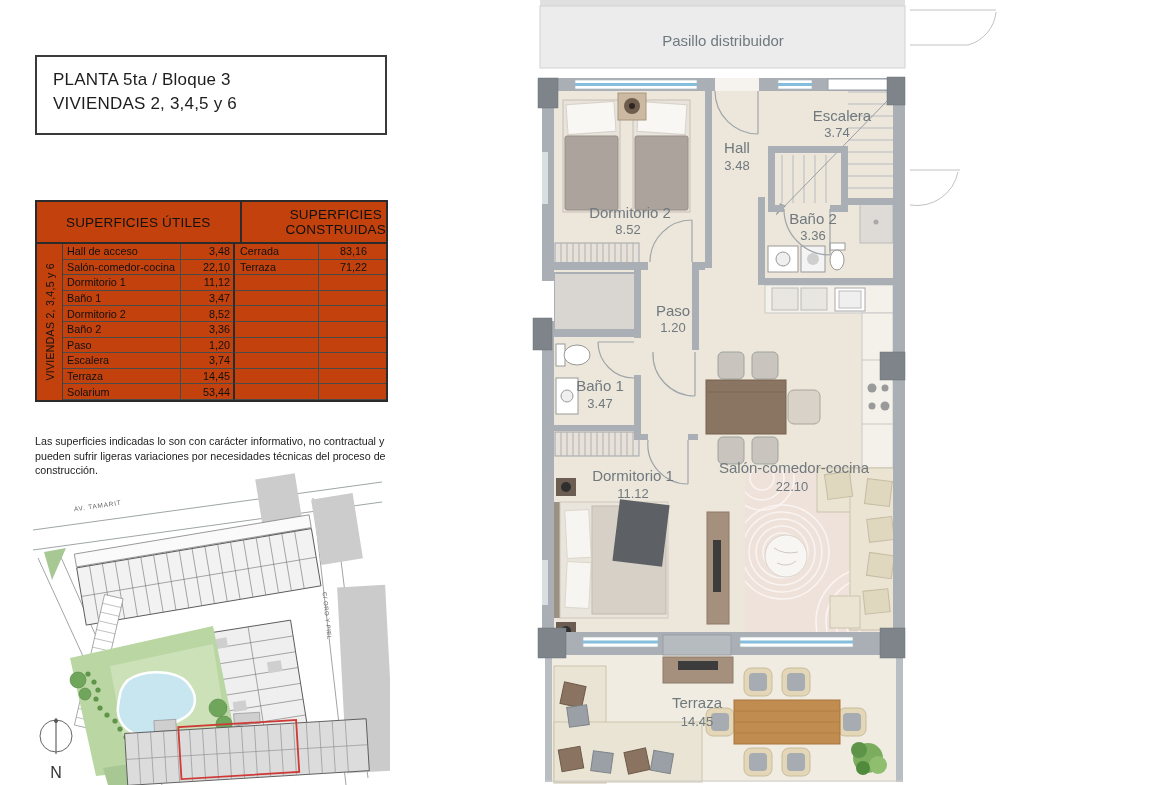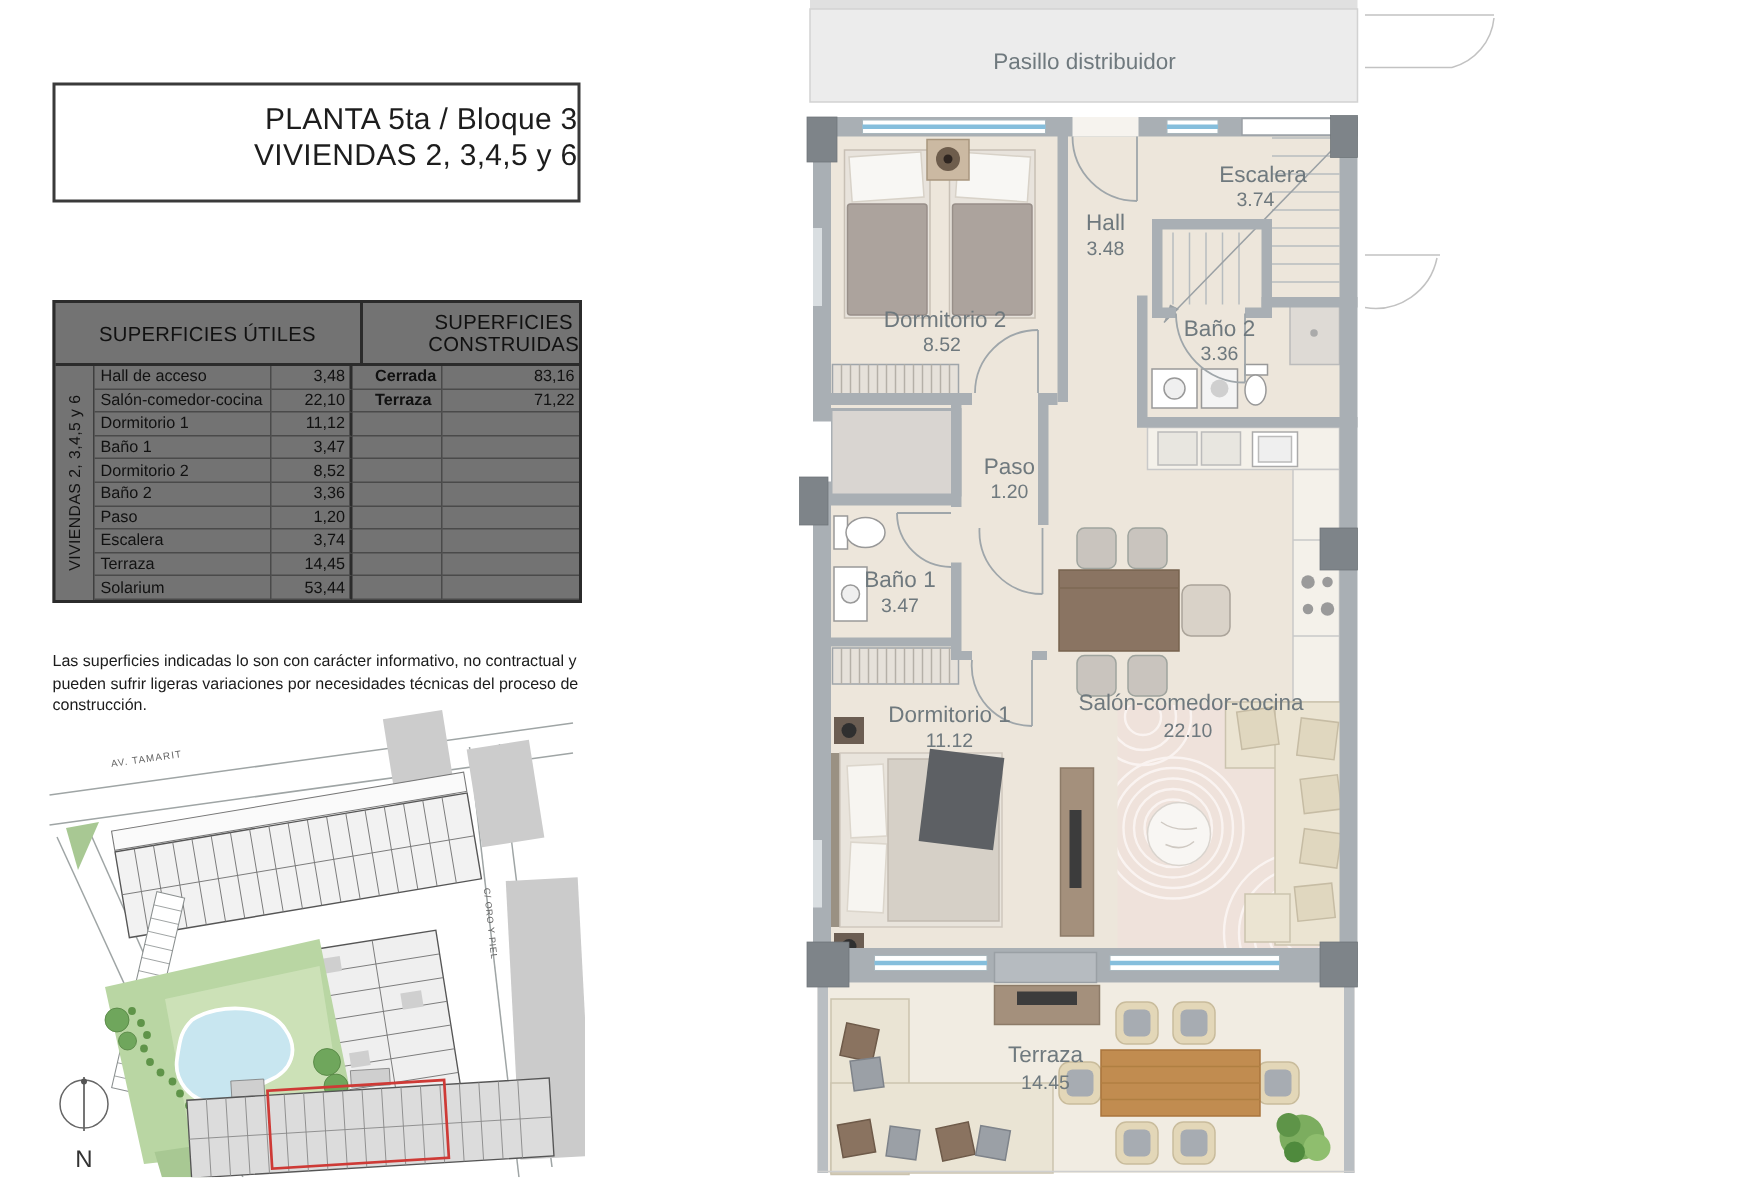--- a/index.html
+++ b/index.html
@@ -3,42 +3,42 @@
 <meta charset="utf-8">
 <style>
   html,body{margin:0;padding:0;background:#fff;}
   #canvas{position:relative;width:1170px;height:785px;background:#fff;overflow:hidden;
           font-family:"Liberation Sans",sans-serif;}
   .abs{position:absolute;}
 
   
   #title-box{left:35px;top:55px;width:352px;height:80px;border:2px solid #3a3a3a;
              padding:11px 0 0 16px;box-sizing:border-box;color:#1d1d1d;}
-  #title-box .tl{font-size:20px;line-height:24px;letter-spacing:.2px;text-align:right;}
+  #title-box .tl{font-size:17px;line-height:24px;letter-spacing:.2px;}
 
   
   #areas-table{left:35px;top:200px;width:353px;border:2px solid #2b2b2b;box-sizing:border-box;
-               color:#111;background:#737373;}
+               color:#111;background:#c2410c;}
   .thead{display:flex;height:40px;border-bottom:2px solid #2b2b2b;}
   .th{display:flex;align-items:center;justify-content:center;text-align:center;
       font-size:13.5px;letter-spacing:.2px;}
   .th.utiles{width:206px;border-right:2px solid #2b2b2b;box-sizing:border-box;}
   .th.constr{flex:1;line-height:15px;margin-left:44px;}
   .tbody{display:flex;}
   .sidecol{width:26px;border-right:1px solid #3f3f3f;display:flex;align-items:center;
            justify-content:center;box-sizing:border-box;}
   .sidecol span{writing-mode:vertical-rl;transform:rotate(180deg);font-size:10.5px;
                 letter-spacing:.3px;white-space:nowrap;color:#111;}
   .rows{flex:1;display:flex;flex-direction:column;}
   .trow{display:flex;height:15.6px;font-size:10.8px;align-items:stretch;}
   .trow>div{display:flex;align-items:center;box-sizing:border-box;border-bottom:1px solid #4a4a4a;}
   .c-name{width:118px;padding-left:4px;border-right:1px solid #4a4a4a;}
   .c-val{width:54px;justify-content:flex-end;padding-right:3px;border-right:2px solid #2b2b2b;}
-  .c-cname{width:60px;padding-left:15px;border-right:1px solid #4a4a4a;font-weight:bold;}
-  .c-cval{flex:1;justify-content:flex-end;padding-right:3px;}
+  .c-cname{width:84px;padding-left:5px;border-right:1px solid #4a4a4a;}
+  .c-cval{flex:1;justify-content:flex-end;padding-right:19px;}
   .trow.total>div{background:#b9b9b9;border-bottom:none;}
   .trow.total{height:16px;font-size:11px;}
 
   #note{left:35px;top:434px;width:368px;font-size:10.7px;line-height:14.5px;color:#1c1c1c;}
 
   .planlabel{fill:#6F797E;}
 </style>
 </head>
 <body>
 

